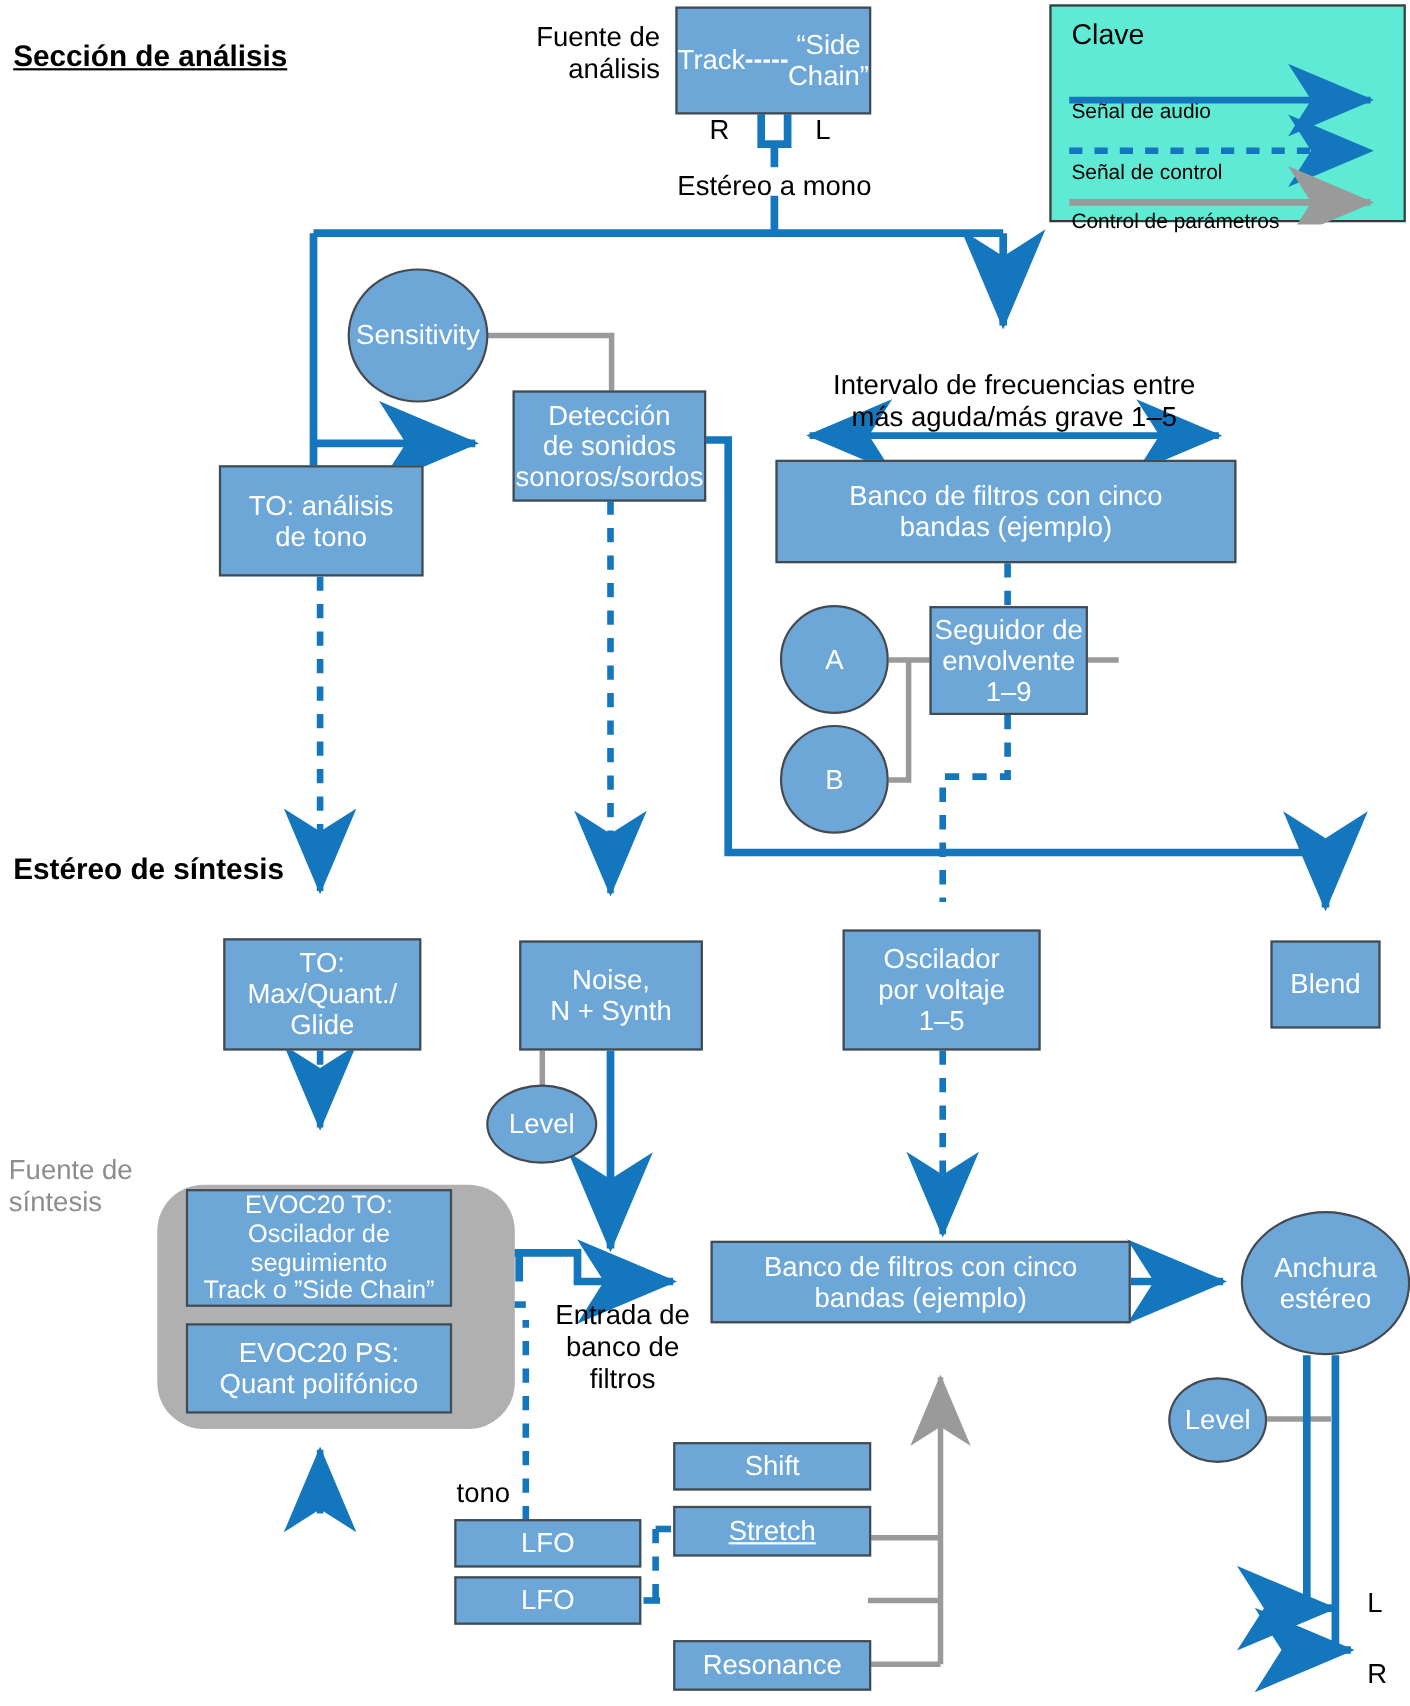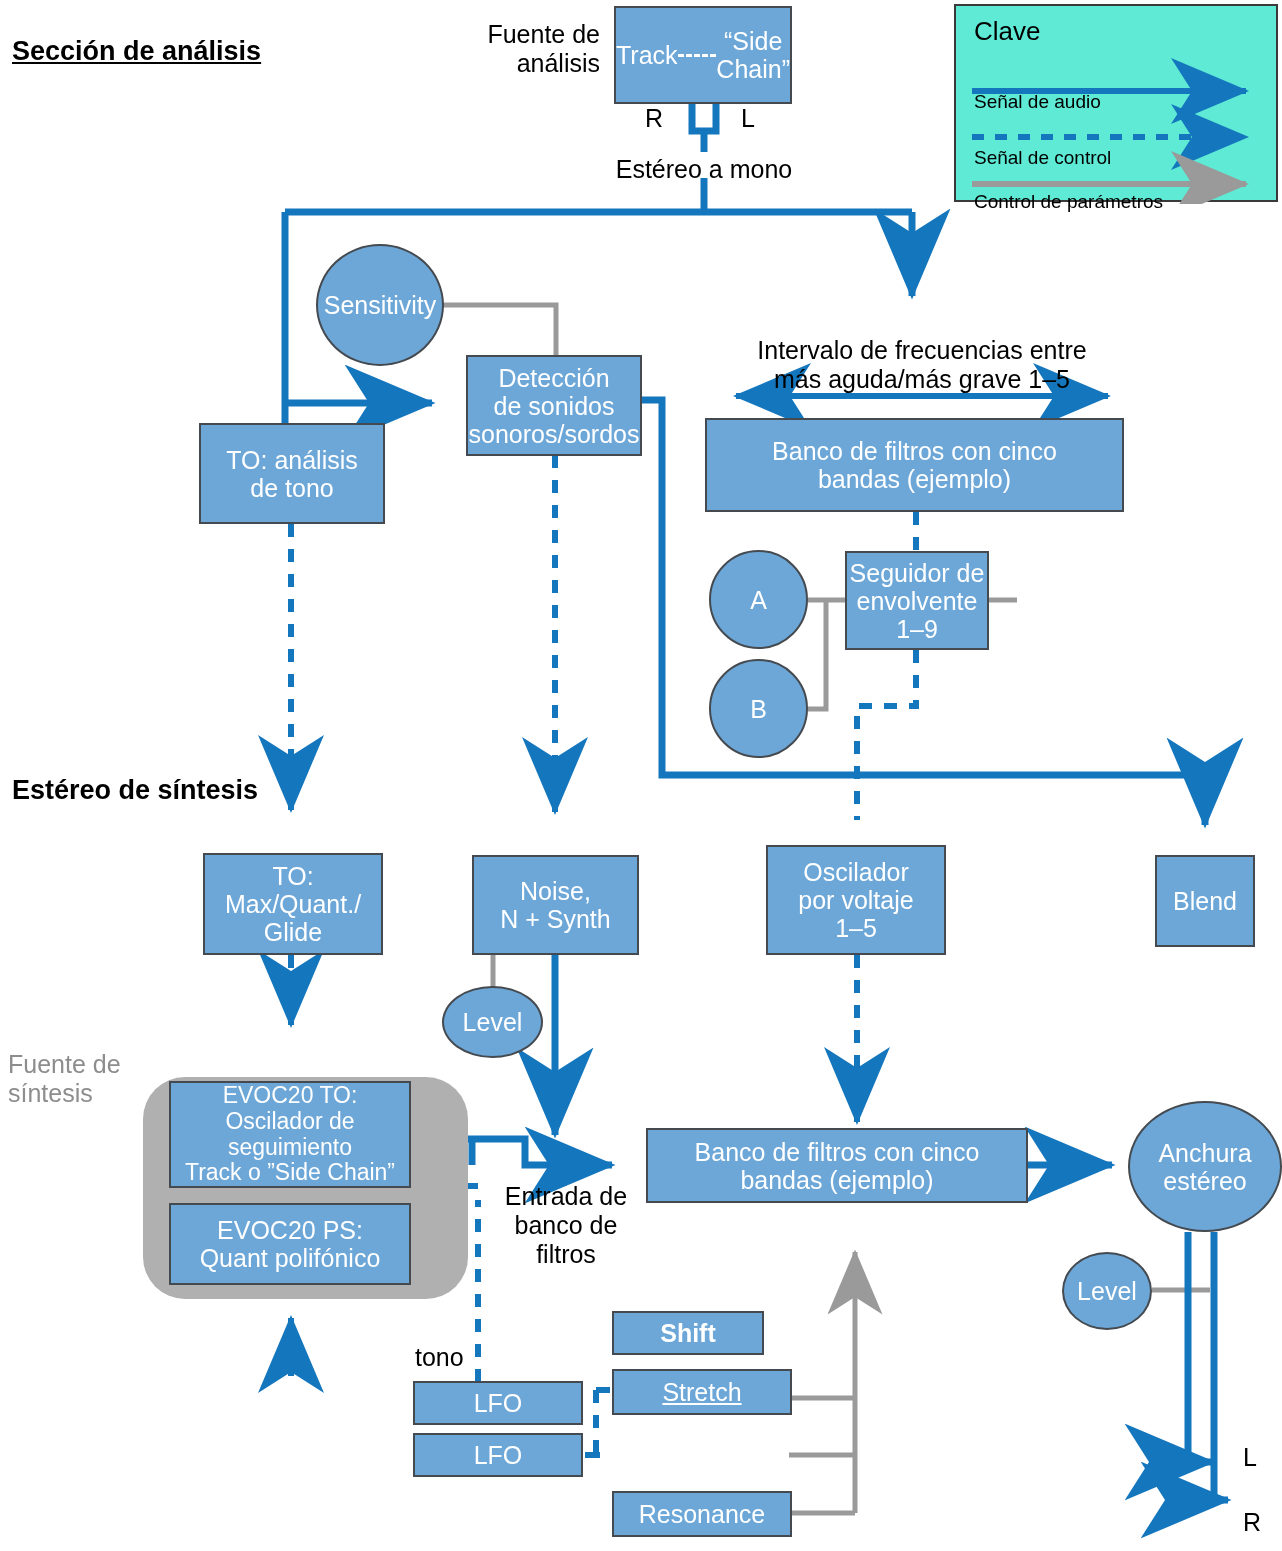--- a/index.html
+++ b/index.html
@@ -205,21 +205,21 @@
 
   <div class="node" style="left:472px;top:855px;width:167px;height:100px;white-space:pre-line;">Noise,
 N + Synth</div>
 
   <div class="node circle" style="left:442px;top:986px;width:101px;height:72px;">Level</div>
 
   <div class="node" style="left:766px;top:845px;width:180px;height:110px;white-space:pre-line;">Oscilador
 por voltaje
 1–5</div>
 
-  <div class="node" style="left:1155px;top:855px;width:100px;height:92px;">Blend</div>
+  <div class="node" style="left:1155px;top:855px;width:100px;height:80px;">Blend</div>
 
   <div class="node" style="left:169px;top:1081px;width:242px;height:107px;white-space:pre-line;font-size:23px;">EVOC20 TO:
 Oscilador de
 seguimiento
 Track o ”Side Chain”</div>
 
   <div class="node" style="left:169px;top:1203px;width:242px;height:82px;white-space:pre-line;">EVOC20 PS:
 Quant polifónico</div>
 
   <div class="node" style="left:646px;top:1128px;width:382px;height:75px;white-space:pre-line;">Banco de filtros con cinco
@@ -227,21 +227,21 @@
 
   <div class="node circle" style="left:1128px;top:1101px;width:154px;height:131px;white-space:pre-line;">Anchura
 estéreo</div>
 
   <div class="node circle" style="left:1062px;top:1252px;width:90px;height:78px;">Level</div>
 
 
   <div class="node" style="left:413px;top:1381px;width:170px;height:44px;">LFO</div>
   <div class="node" style="left:413px;top:1433px;width:170px;height:44px;">LFO</div>
 
-  <div class="node" style="left:612px;top:1311px;width:152px;height:44px;font-weight:bold;">Shift</div>
+  <div class="node" style="left:612px;top:1311px;width:180px;height:44px;">Shift</div>
   <div class="node" style="left:612px;top:1369px;width:180px;height:46px;text-decoration:underline;">Stretch</div>
   <div class="node" style="left:612px;top:1491px;width:180px;height:46px;">Resonance</div>
 
   <div class="legend" style="left:954px;top:4px;width:324px;height:198px;">
     <div class="ltitle" style="left:18px;top:10px;">Clave</div>
     <div class="lrow" style="left:18px;top:48px;">Señal de audio</div>
     <div class="lrow" style="left:18px;top:104px;">Señal de control</div>
     <div class="lrow" style="left:18px;top:148px;">Control de parámetros</div>
     <svg style="position:absolute;left:0;top:0;width:324px;height:198px;">
       <defs>

